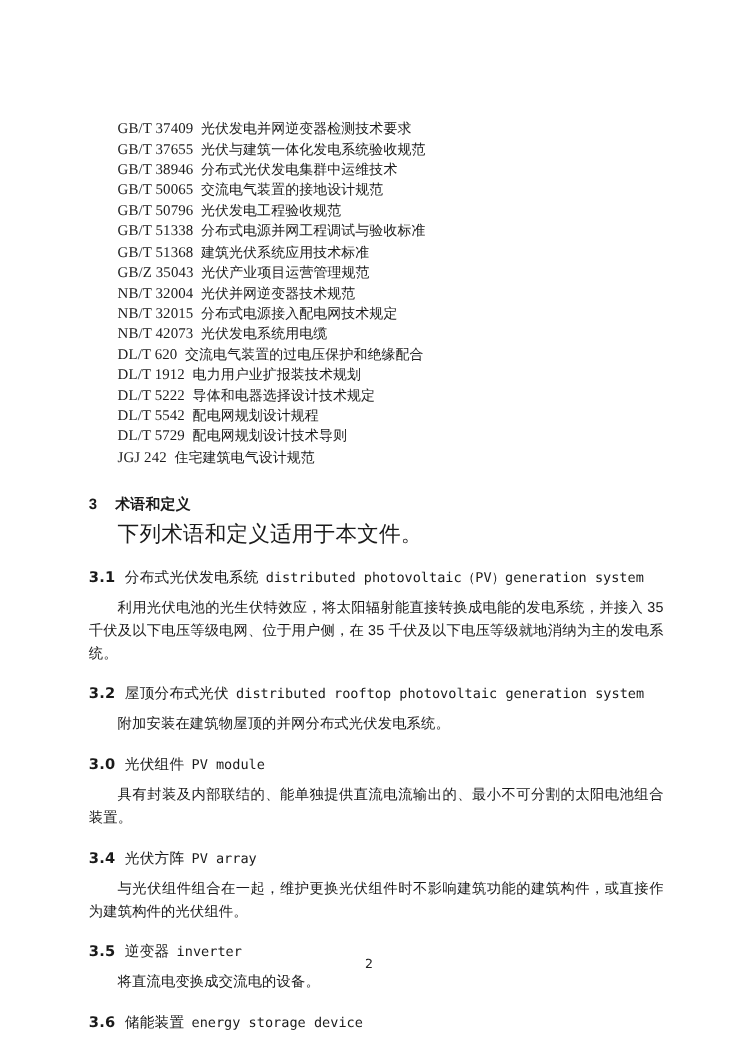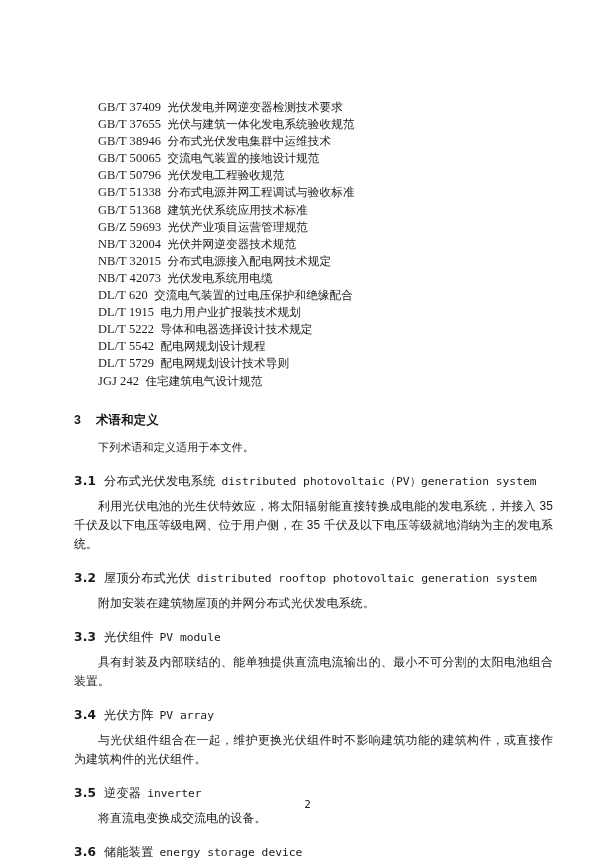--- a/index.html
+++ b/index.html
@@ -53,22 +53,22 @@
     letter-spacing: 0.2px;
   }
   .sec-head .num {
     display: inline-block;
     width: 22px;
   }
   
   .para {
     margin: 9px 0 0 0;
     text-indent: 24px;
-    font-family: Liberation Serif, serif;
-    font-size: 11px;
+    font-family: Liberation Mono, monospace;
+    font-size: 18px;
     line-height: 19px;
     text-align: justify;
     letter-spacing: 0.15px;
   }
   
   .term-head {
     margin: 16px 0 0 0;
     font-family: "DejaVu Sans", "Liberation Sans", sans-serif;
     font-size: 12.2px;
     font-weight: bold;
@@ -116,26 +116,26 @@
 <div class="page">
 
   <ul class="std-list">
     <li><span class="std-code">GB/T 37409</span>&nbsp;&nbsp;<span class="std-title">光伏发电并网逆变器检测技术要求</span></li>
     <li><span class="std-code">GB/T 37655</span>&nbsp;&nbsp;<span class="std-title">光伏与建筑一体化发电系统验收规范</span></li>
     <li><span class="std-code">GB/T 38946</span>&nbsp;&nbsp;<span class="std-title">分布式光伏发电集群中运维技术</span></li>
     <li><span class="std-code">GB/T 50065</span>&nbsp;&nbsp;<span class="std-title">交流电气装置的接地设计规范</span></li>
     <li><span class="std-code">GB/T 50796</span>&nbsp;&nbsp;<span class="std-title">光伏发电工程验收规范</span></li>
     <li><span class="std-code">GB/T 51338</span>&nbsp;&nbsp;<span class="std-title">分布式电源并网工程调试与验收标准</span></li>
     <li><span class="std-code">GB/T 51368</span>&nbsp;&nbsp;<span class="std-title">建筑光伏系统应用技术标准</span></li>
-    <li><span class="std-code">GB/Z 59693</span>&nbsp;&nbsp;<span class="std-title">光伏产业项目运营管理规范</span></li>
+    <li><span class="std-code">GB/Z 35043</span>&nbsp;&nbsp;<span class="std-title">光伏产业项目运营管理规范</span></li>
     <li><span class="std-code">NB/T 32004</span>&nbsp;&nbsp;<span class="std-title">光伏并网逆变器技术规范</span></li>
     <li><span class="std-code">NB/T 32015</span>&nbsp;&nbsp;<span class="std-title">分布式电源接入配电网技术规定</span></li>
     <li><span class="std-code">NB/T 42073</span>&nbsp;&nbsp;<span class="std-title">光伏发电系统用电缆</span></li>
     <li><span class="std-code">DL/T 620</span>&nbsp;&nbsp;<span class="std-title">交流电气装置的过电压保护和绝缘配合</span></li>
-    <li><span class="std-code">DL/T 1915</span>&nbsp;&nbsp;<span class="std-title">电力用户业扩报装技术规划</span></li>
+    <li><span class="std-code">DL/T 1912</span>&nbsp;&nbsp;<span class="std-title">电力用户业扩报装技术规划</span></li>
     <li><span class="std-code">DL/T 5222</span>&nbsp;&nbsp;<span class="std-title">导体和电器选择设计技术规定</span></li>
     <li><span class="std-code">DL/T 5542</span>&nbsp;&nbsp;<span class="std-title">配电网规划设计规程</span></li>
     <li><span class="std-code">DL/T 5729</span>&nbsp;&nbsp;<span class="std-title">配电网规划设计技术导则</span></li>
     <li><span class="std-code">JGJ 242</span>&nbsp;&nbsp;<span class="std-title">住宅建筑电气设计规范</span></li>
   </ul>
 
   <div class="sec-head">
     <span class="num">3</span><span>术语和定义</span>
   </div>
 
@@ -145,21 +145,21 @@
     <span class="tnum">3.1</span><span class="zh">分布式光伏发电系统</span><span class="en">distributed photovoltaic（PV）generation system</span>
   </div>
   <p class="term-def">利用光伏电池的光生伏特效应，将太阳辐射能直接转换成电能的发电系统，并接入 35 千伏及以下电压等级电网、位于用户侧，在 35 千伏及以下电压等级就地消纳为主的发电系统。</p>
 
   <div class="term-head">
     <span class="tnum">3.2</span><span class="zh">屋顶分布式光伏</span><span class="en">distributed rooftop photovoltaic generation system</span>
   </div>
   <p class="term-def">附加安装在建筑物屋顶的并网分布式光伏发电系统。</p>
 
   <div class="term-head">
-    <span class="tnum">3.3</span><span class="zh">光伏组件</span><span class="en">PV module</span>
+    <span class="tnum">3.0</span><span class="zh">光伏组件</span><span class="en">PV module</span>
   </div>
   <p class="term-def">具有封装及内部联结的、能单独提供直流电流输出的、最小不可分割的太阳电池组合装置。</p>
 
   <div class="term-head">
     <span class="tnum">3.4</span><span class="zh">光伏方阵</span><span class="en">PV array</span>
   </div>
   <p class="term-def">与光伏组件组合在一起，维护更换光伏组件时不影响建筑功能的建筑构件，或直接作为建筑构件的光伏组件。</p>
 
   <div class="term-head">
     <span class="tnum">3.5</span><span class="zh">逆变器</span><span class="en">inverter</span>

